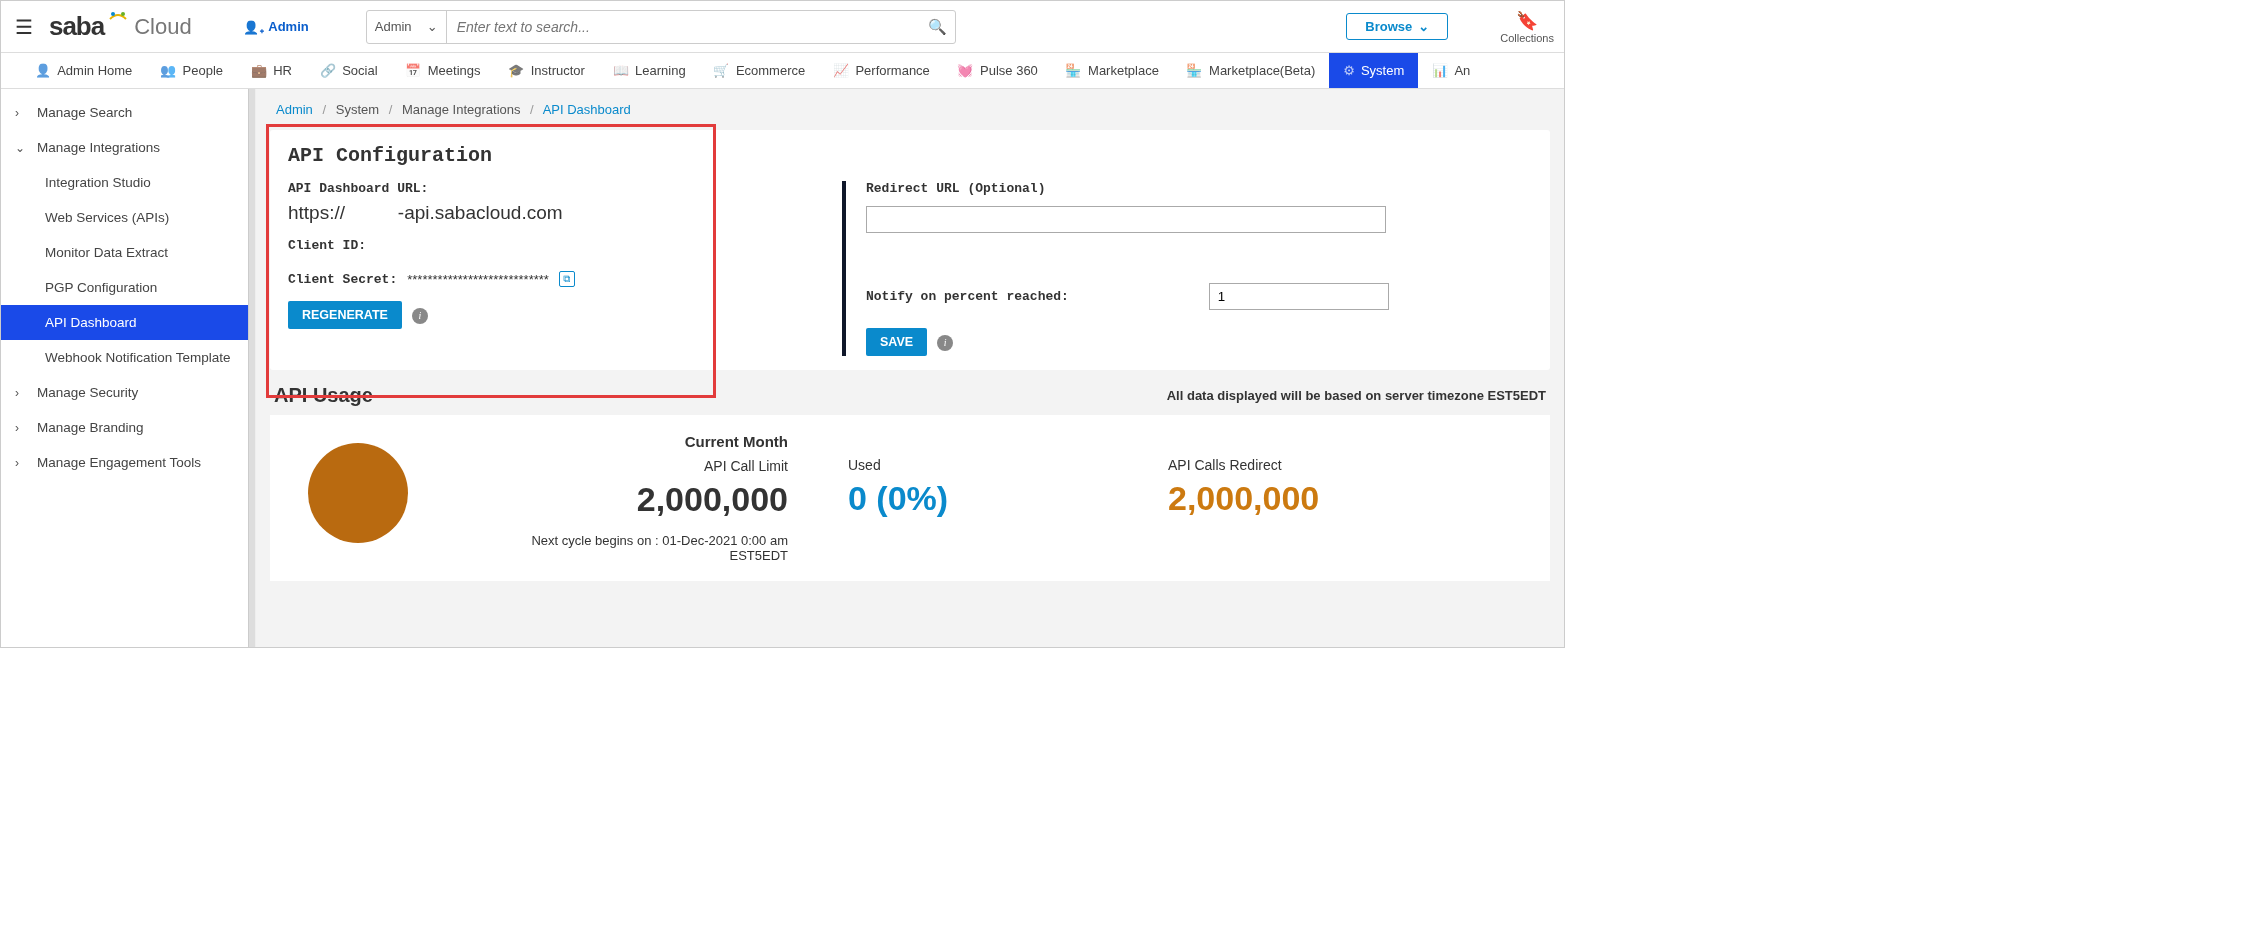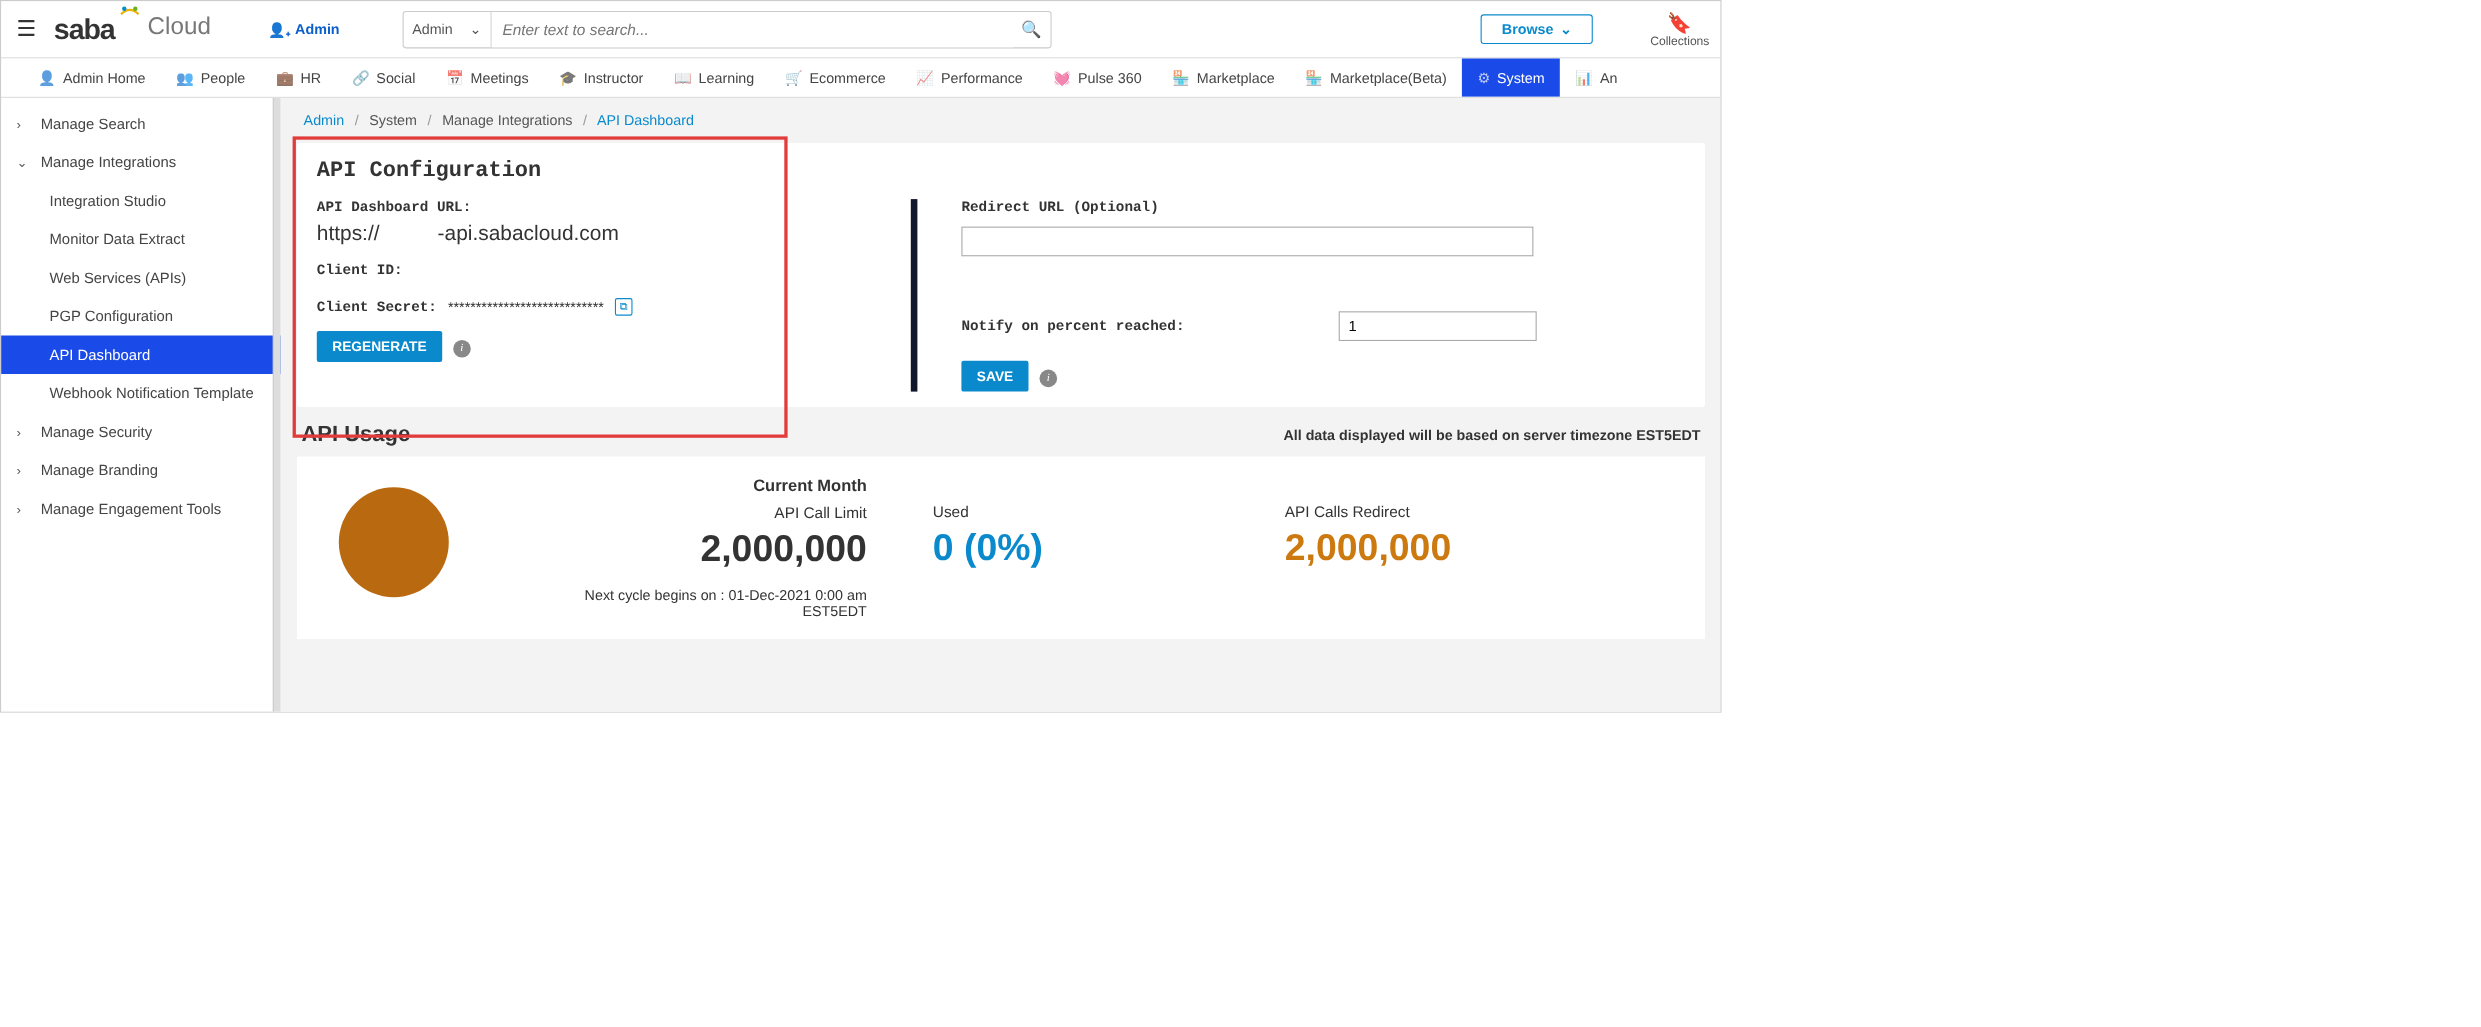--- a/index.html
+++ b/index.html
@@ -2,21 +2,21 @@
 <html><head>
 <meta charset="utf-8">
 <style>
   * { box-sizing: border-box; margin: 0; padding: 0; }
   body { font-family: Arial, Helvetica, sans-serif; font-size: 14px; color: #333; background: #fff; overflow: hidden; }
   .app { width: 1565px; height: 648px; border: 1px solid #ccc; display: flex; flex-direction: column; }
 
   
   .topbar { height: 52px; border-bottom: 1px solid #ddd; display: flex; align-items: center; padding: 0 10px; gap: 12px; }
   .hamburger { font-size: 20px; cursor: pointer; padding: 4px; }
-  .logo-wrap { display: flex; align-items: flex-start; gap: 4px; }
+  .logo-wrap { display: flex; align-items: center; gap: 4px; }
   .logo-text { font-size: 26px; font-weight: bold; color: #333; font-family: Arial; letter-spacing: -1px; }
   .logo-cloud { font-size: 22px; font-weight: 300; color: #777; margin-left: 2px;}
   .logo-swish { display:inline-block; width:20px; height:20px; position:relative; top:-8px; }
   .admin-link { margin-left: 40px; color: #0a5ecc; font-weight: bold; display:flex; align-items:center; gap:4px; cursor:pointer; font-size:13px;}
   .search-group { margin-left: 45px; display: flex; align-items: center; border: 1px solid #ccc; border-radius: 3px; width: 590px; height: 34px; }
   .search-select { width: 80px; padding: 0 8px; border: none; border-right: 1px solid #ccc; height: 100%; display:flex; align-items:center; justify-content:space-between; font-size:13px; color:#555; cursor:pointer;}
   .search-input { flex: 1; border: none; height: 100%; padding: 0 10px; font-size: 14px; font-style: italic; color: #888; outline:none;}
   .search-btn { width: 34px; height: 100%; display:flex; align-items:center; justify-content:center; cursor:pointer; font-size:15px; color:#555;}
   .topbar-spacer { flex: 1; }
   .browse-btn { border: 1px solid #0a8acc; color: #0a8acc; padding: 5px 18px; border-radius: 3px; font-weight: bold; cursor:pointer; display:flex; align-items:center; gap:6px; font-size:13px;}
@@ -49,21 +49,21 @@
   .config-row { display: flex; gap: 30px; }
   .config-left { flex: 0 0 490px; }
   .highlight-box { position:absolute; top:-6px; left:-4px; width:450px; height:274px; border:3px solid #e23b3b; pointer-events:none;}
   .lbl { font-size: 13px; font-weight: bold; margin-bottom: 6px; font-family: Liberation Mono, monospace; }
   .url-val { font-size: 19px; margin-bottom: 14px; }
   .secret-row { display:flex; align-items:center; gap:10px; font-size:13px; margin-bottom:14px;}
   .secret-row .lbl{margin-bottom:0;}
   .copy-ic { color:#0a8acc; border:1px solid #0a8acc; width:16px; height:16px; display:flex; align-items:center; justify-content:center; font-size:10px; cursor:pointer; border-radius:2px;}
   .btn { background:#0a8acc; color:#fff; border:none; padding:7px 14px; font-size:12.5px; font-weight:bold; cursor:pointer; border-radius:2px;}
   .info-ic { display:inline-flex; width:16px; height:16px; background:#888; color:#fff; border-radius:50%; align-items:center; justify-content:center; font-size:10px; margin-left:6px; font-style:italic; font-family:serif;}
-  .config-right { flex:1; padding-left:40px; border-left:6px solid #0f172a; margin-left:20px;}
+  .config-right { flex:1; padding-left:20px; border-left:4px solid #0f172a; margin-left:34px;}
   .txt-input { width:520px; border:1px solid #aaa; padding:5px 8px; margin-top:4px; font-size:13px;}
   .notify-row{display:flex; align-items:center; gap:140px; margin-top:50px;}
   .notify-input{width:180px; border:1px solid #aaa; padding:5px 8px;}
 
   .usage-header{display:flex; align-items:center; justify-content:space-between; margin:14px 18px 8px 18px;}
   .usage-title{font-size:20px; font-weight:bold;}
   .tz-note{font-size:13px; font-weight:bold; color:#333;text-align:center;}
 
   .usage-panel{background:#fff; margin:0 14px 14px 14px; padding:18px; display:flex; gap:60px; align-items:flex-start;}
   .donut{width:100px; height:100px; border-radius:50%; background:#b96a10; margin-top:10px;}
@@ -183,24 +183,24 @@
           <span>Manage Search</span>
         </div>
       <div class="side-item">
           <span class="chev">⌄</span>
           <span>Manage Integrations</span>
         </div>
         <div class="side-item side-sub">
           <span>Integration Studio</span>
         </div>
         <div class="side-item side-sub">
+          <span>Web Services (APIs)</span>
+        </div>
+        <div class="side-item side-sub">
           <span>Monitor Data Extract</span>
-        </div>
-        <div class="side-item side-sub">
-          <span>Web Services (APIs)</span>
         </div>
         <div class="side-item side-sub">
           <span>PGP Configuration</span>
         </div>
         <div class="side-item side-sub active">
           <span>API Dashboard</span>
         </div>
         <div class="side-item side-sub">
           <span>Webhook Notification Template</span>
         </div>

